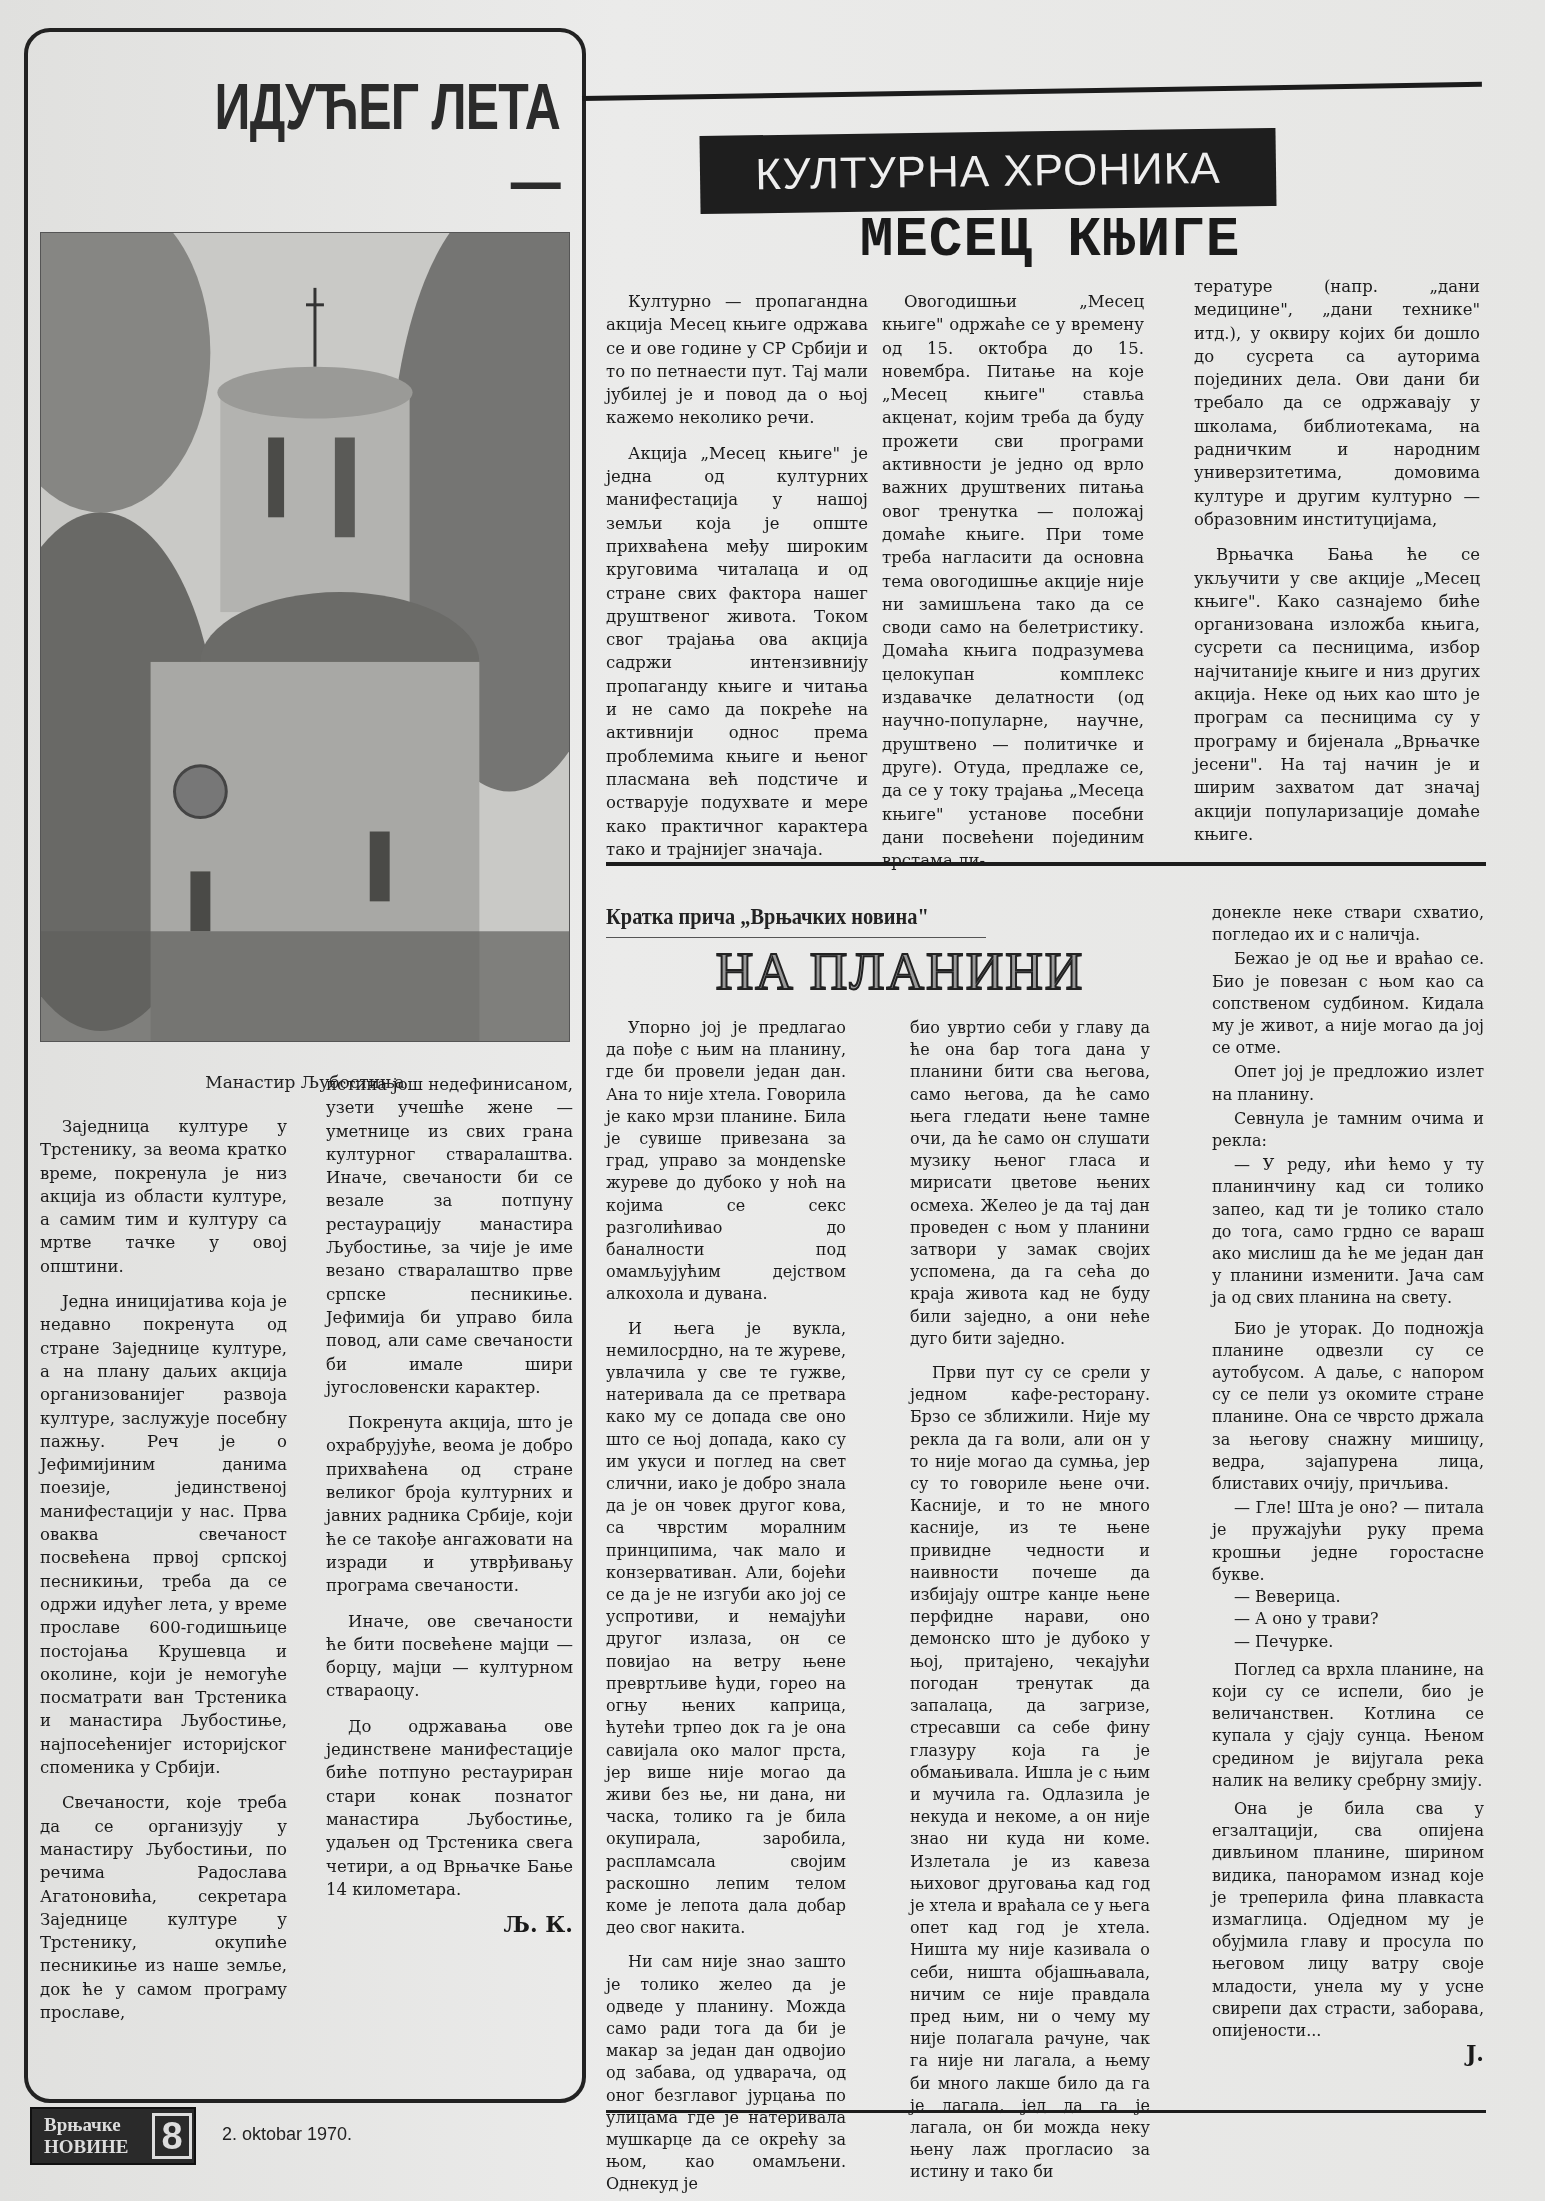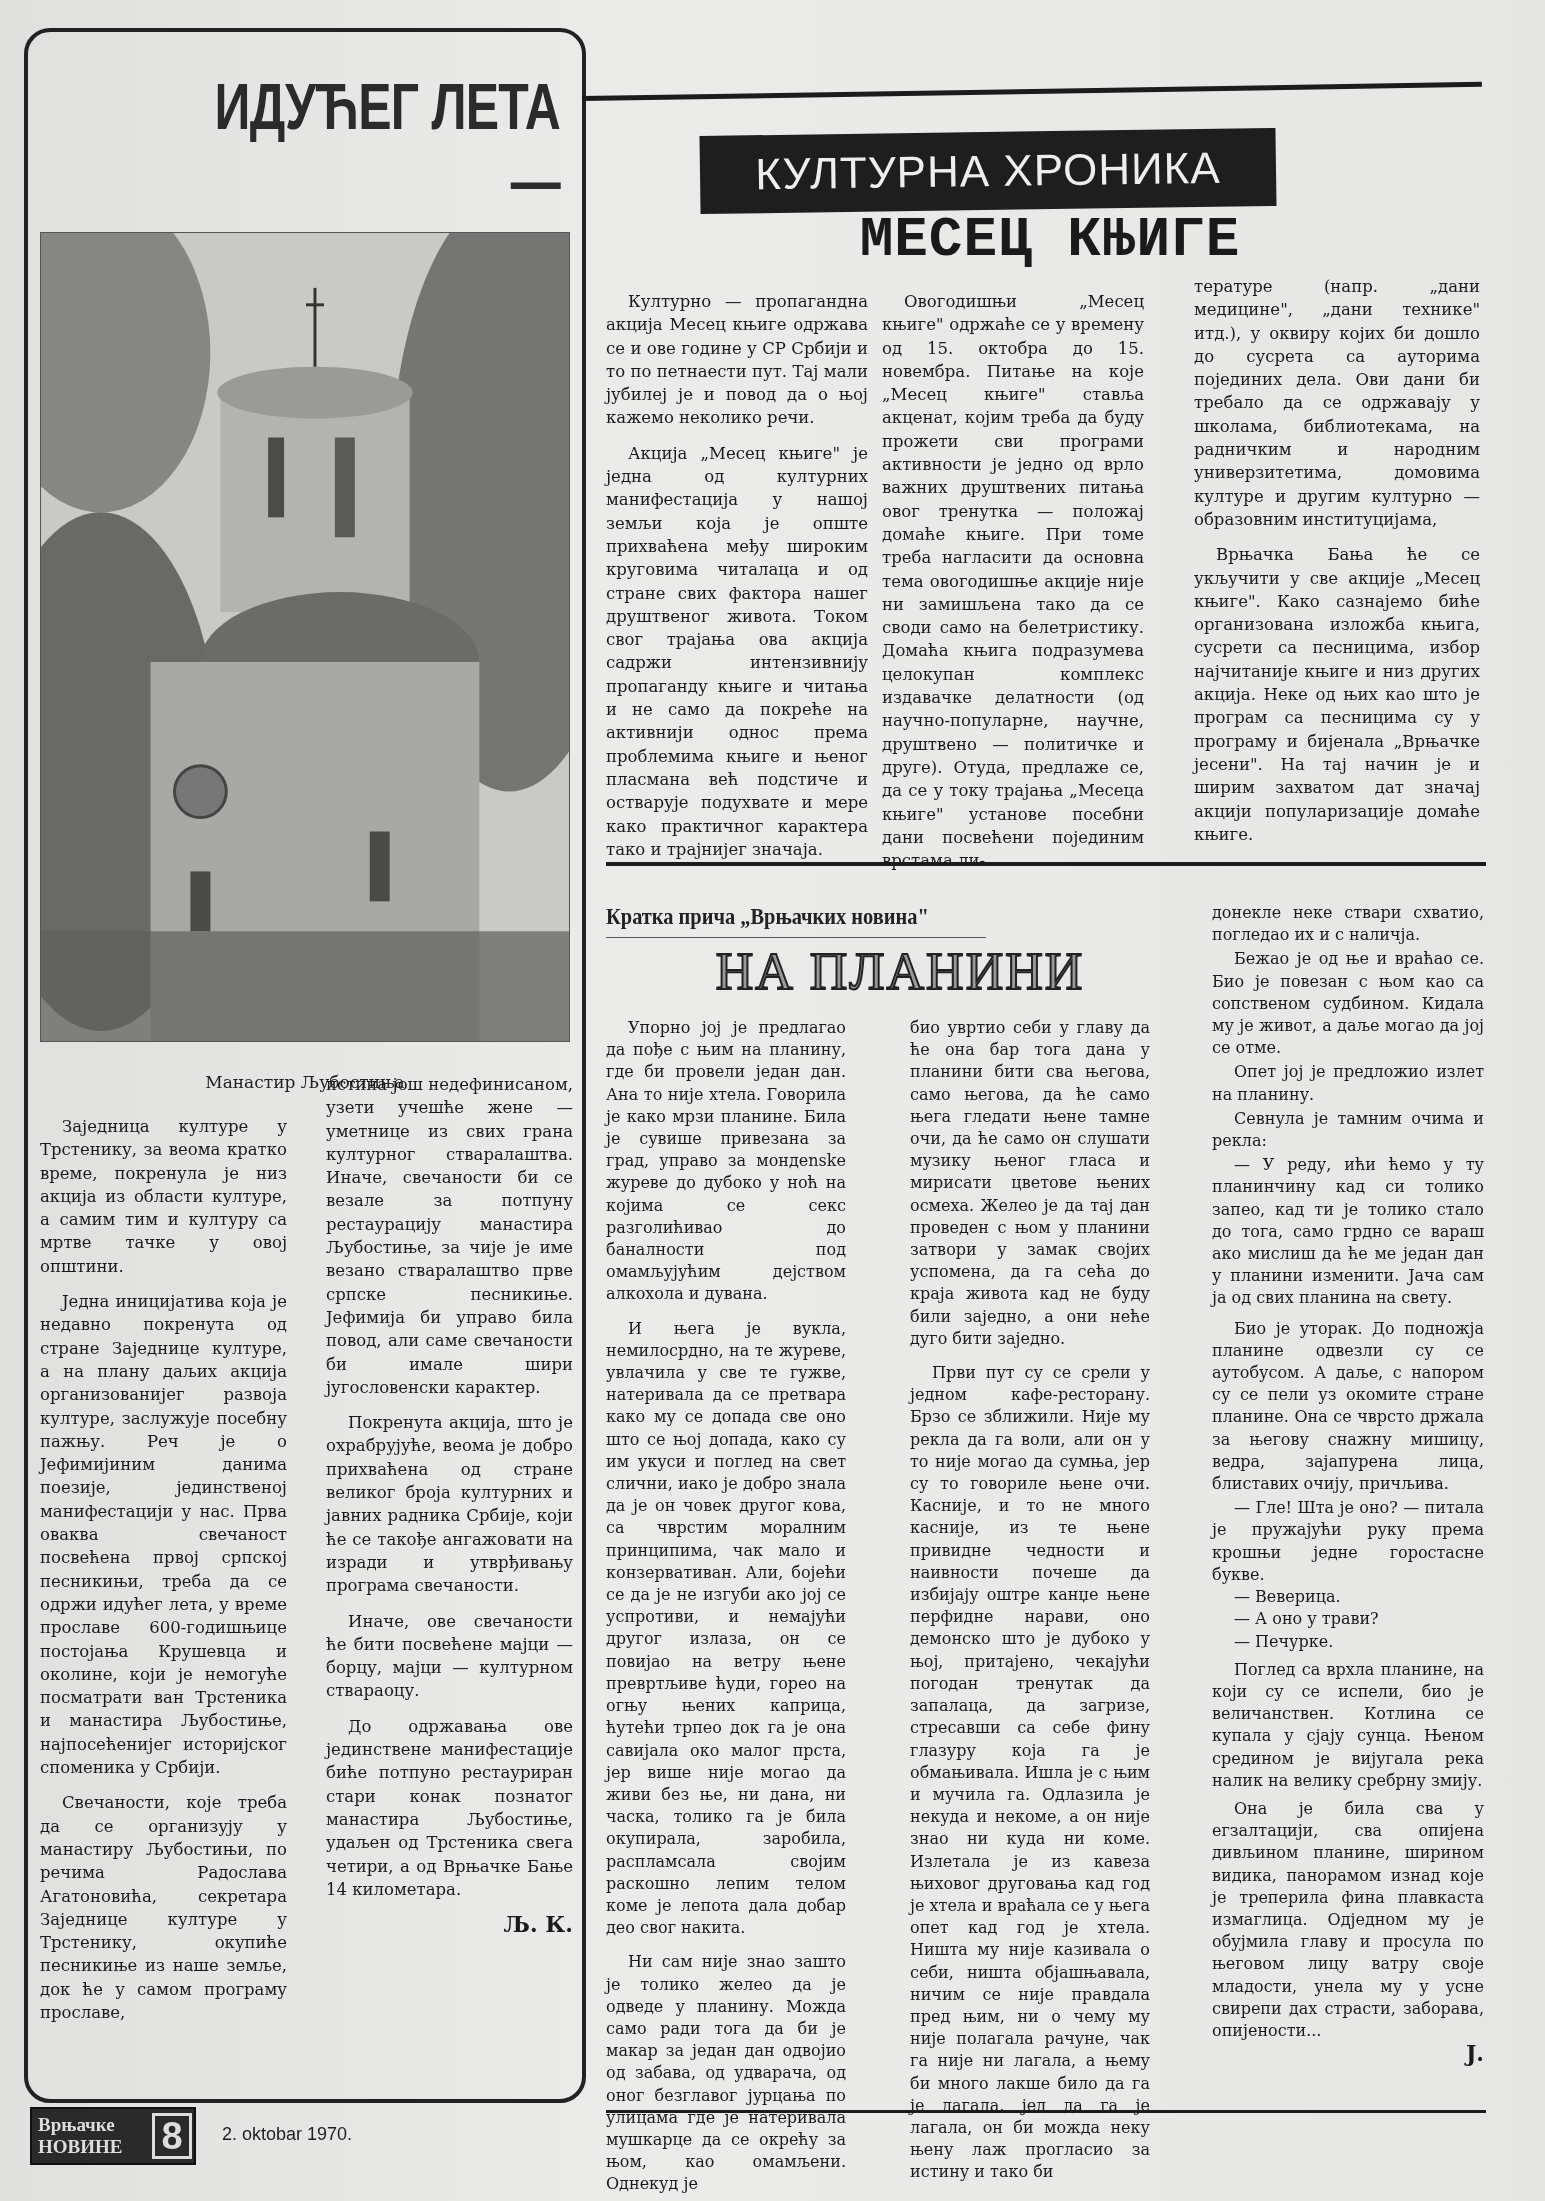--- a/index.html
+++ b/index.html
@@ -61,21 +61,21 @@
     color: #999; -webkit-text-stroke: 2px #222; letter-spacing: 2px;
   }
 
   
   .masthead {
     position: absolute; left: 30px; top: 2107px; width: 166px; height: 58px;
     background: #2a2a2a; border: 2px solid #111; display: flex; align-items: center;
   }
   .masthead-name {
     color: #ddd; font-family: "Liberation Serif", serif; font-weight: 700; font-size: 19px;
-    line-height: 22px; padding-left: 6px; width: 118px;
+    line-height: 22px; padding-left: 12px; width: 118px;
   }
   .masthead-num {
     width: 40px; height: 46px; border: 3px solid #ddd; color: #ddd; margin-left: 2px;
     font-family: "Liberation Sans", sans-serif; font-weight: 700; font-size: 38px; line-height: 40px; text-align: center;
   }
   .issue-date {
     position: absolute; left: 222px; top: 2124px; font-family: "Liberation Sans", sans-serif;
     font-size: 18px; color: #222;
   }
 </style>
@@ -151,21 +151,21 @@
     <p>Упорно јој је предлагао да пође с њим на планину, где би провели један дан. Ана то није хтела. Говорила је како мрзи планине. Била је сувише привезана за град, управо за мондenske журеве до дубоко у ноћ на којима се секс разголићивао до баналности под омамљујућим дејством алкохола и дувана.</p>
     <p>И њега је вукла, немилосрдно, на те журеве, увлачила у све те гужве, натеривала да се претвара како му се допада све оно што се њој допада, како су им укуси и поглед на свет слични, иако је добро знала да је он човек другог кова, са чврстим моралним принципима, чак мало и конзервативан. Али, бојећи се да је не изгуби ако јој се успротиви, и немајући другог излаза, он се повијао на ветру њене превртљиве ћуди, горео на огњу њених каприца, ћутећи трпео док га је она савијала око малог прста, јер више није могао да живи без ње, ни дана, ни часка, толико га је била окупирала, заробила, распламсала својим раскошно лепим телом коме је лепота дала добар део свог накита.</p>
     <p>Ни сам није знао зашто је толико желео да је одведе у планину. Можда само ради тога да би је макар за један дан одвојио од забава, од удварача, од оног безглавог јурцања по улицама где је натеривала мушкарце да се окрећу за њом, као омамљени. Однекуд је</p>
   </div>
   <div class="col" style="left:910px; top:1017px; width:240px; font-size:16px; line-height:22.2px;">
     <p style="text-indent:0">био увртио себи у главу да ће она бар тога дана у планини бити сва његова, само његова, да ће само њега гледати њене тамне очи, да ће само он слушати музику њеног гласа и мирисати цветове њених осмеха. Желео је да тај дан проведен с њом у планини затвори у замак својих успомена, да га сећа до краја живота кад не буду били заједно, а они неће дуго бити заједно.</p>
     <p>Први пут су се срели у једном кафе-ресторану. Брзо се зближили. Није му рекла да га воли, али он у то није могао да сумња, јер су то говориле њене очи. Касније, и то не много касније, из те њене привидне чедности и наивности почеше да избијају оштре канџе њене перфидне нарави, оно демонско што је дубоко у њој, притајено, чекајући погодан тренутак да запалаца, да загризе, стресавши са себе фину глазуру која га је обмањивала. Ишла је с њим и мучила га. Одлазила је некуда и некоме, а он није знао ни куда ни коме. Излетала је из кавеза њиховог друговања кад год је хтела и враћала се у њега опет кад год је хтела. Ништа му није казивала о себи, ништа објашњавала, ничим се није правдала пред њим, ни о чему му није полагала рачуне, чак га није ни лагала, а њему би много лакше било да га је лагала, јед да га је лагала, он би можда неку њену лаж прогласио за истину и тако би</p>
   </div>
   <div class="col" style="left:1212px; top:902px; width:272px; font-size:16px; line-height:22.2px;">
     <p style="text-indent:0; margin-bottom:2px">донекле неке ствари схватио, погледао их и с наличја.</p>
-    <p style="margin-bottom:2px">Бежао је од ње и враћао се. Био је повезан с њом као са сопственом судбином. Кидала му је живот, а даље могао да јој се отме.</p>
+    <p style="margin-bottom:2px">Бежао је од ње и враћао се. Био је повезан с њом као са сопственом судбином. Кидала му је живот, а није могао да јој се отме.</p>
     <p style="margin-bottom:2px">Опет јој је предложио излет на планину.</p>
     <p style="margin-bottom:2px">Севнула је тамним очима и рекла:</p>
     <p style="margin-bottom:8px">— У реду, ићи ћемо у ту планинчину кад си толико запео, кад ти је толико стало до тога, само грдно се вараш ако мислиш да ће ме један дан у планини изменити. Јача сам ја од свих планина на свету.</p>
     <p style="margin-bottom:2px">Био је уторак. До подножја планине одвезли су се аутобусом. А даље, с напором су се пели уз окомите стране планине. Она се чврсто држала за његову снажну мишицу, ведра, зајапурена лица, блиставих очију, причљива.</p>
     <p style="margin-bottom:0">— Гле! Шта је оно? — питала је пружајући руку према крошњи једне горостасне букве.</p>
     <p style="margin-bottom:0">— Веверица.</p>
     <p style="margin-bottom:0">— А оно у трави?</p>
     <p style="margin-bottom:6px">— Печурке.</p>
     <p style="margin-bottom:6px">Поглед са врхла планине, на који су се испели, био је величанствен. Котлина се купала у сјају сунца. Њеном средином је вијугала река налик на велику сребрну змију.</p>
     <p style="margin-bottom:0">Она је била сва у егзалтацији, сва опијена дивљином планине, ширином видика, панорамом изнад које је треперила фина плавкаста измаглица. Одједном му је обујмила главу и просула по његовом лицу ватру своје младости, унела му у усне свирепи дах страсти, заборава, опијености...</p>

